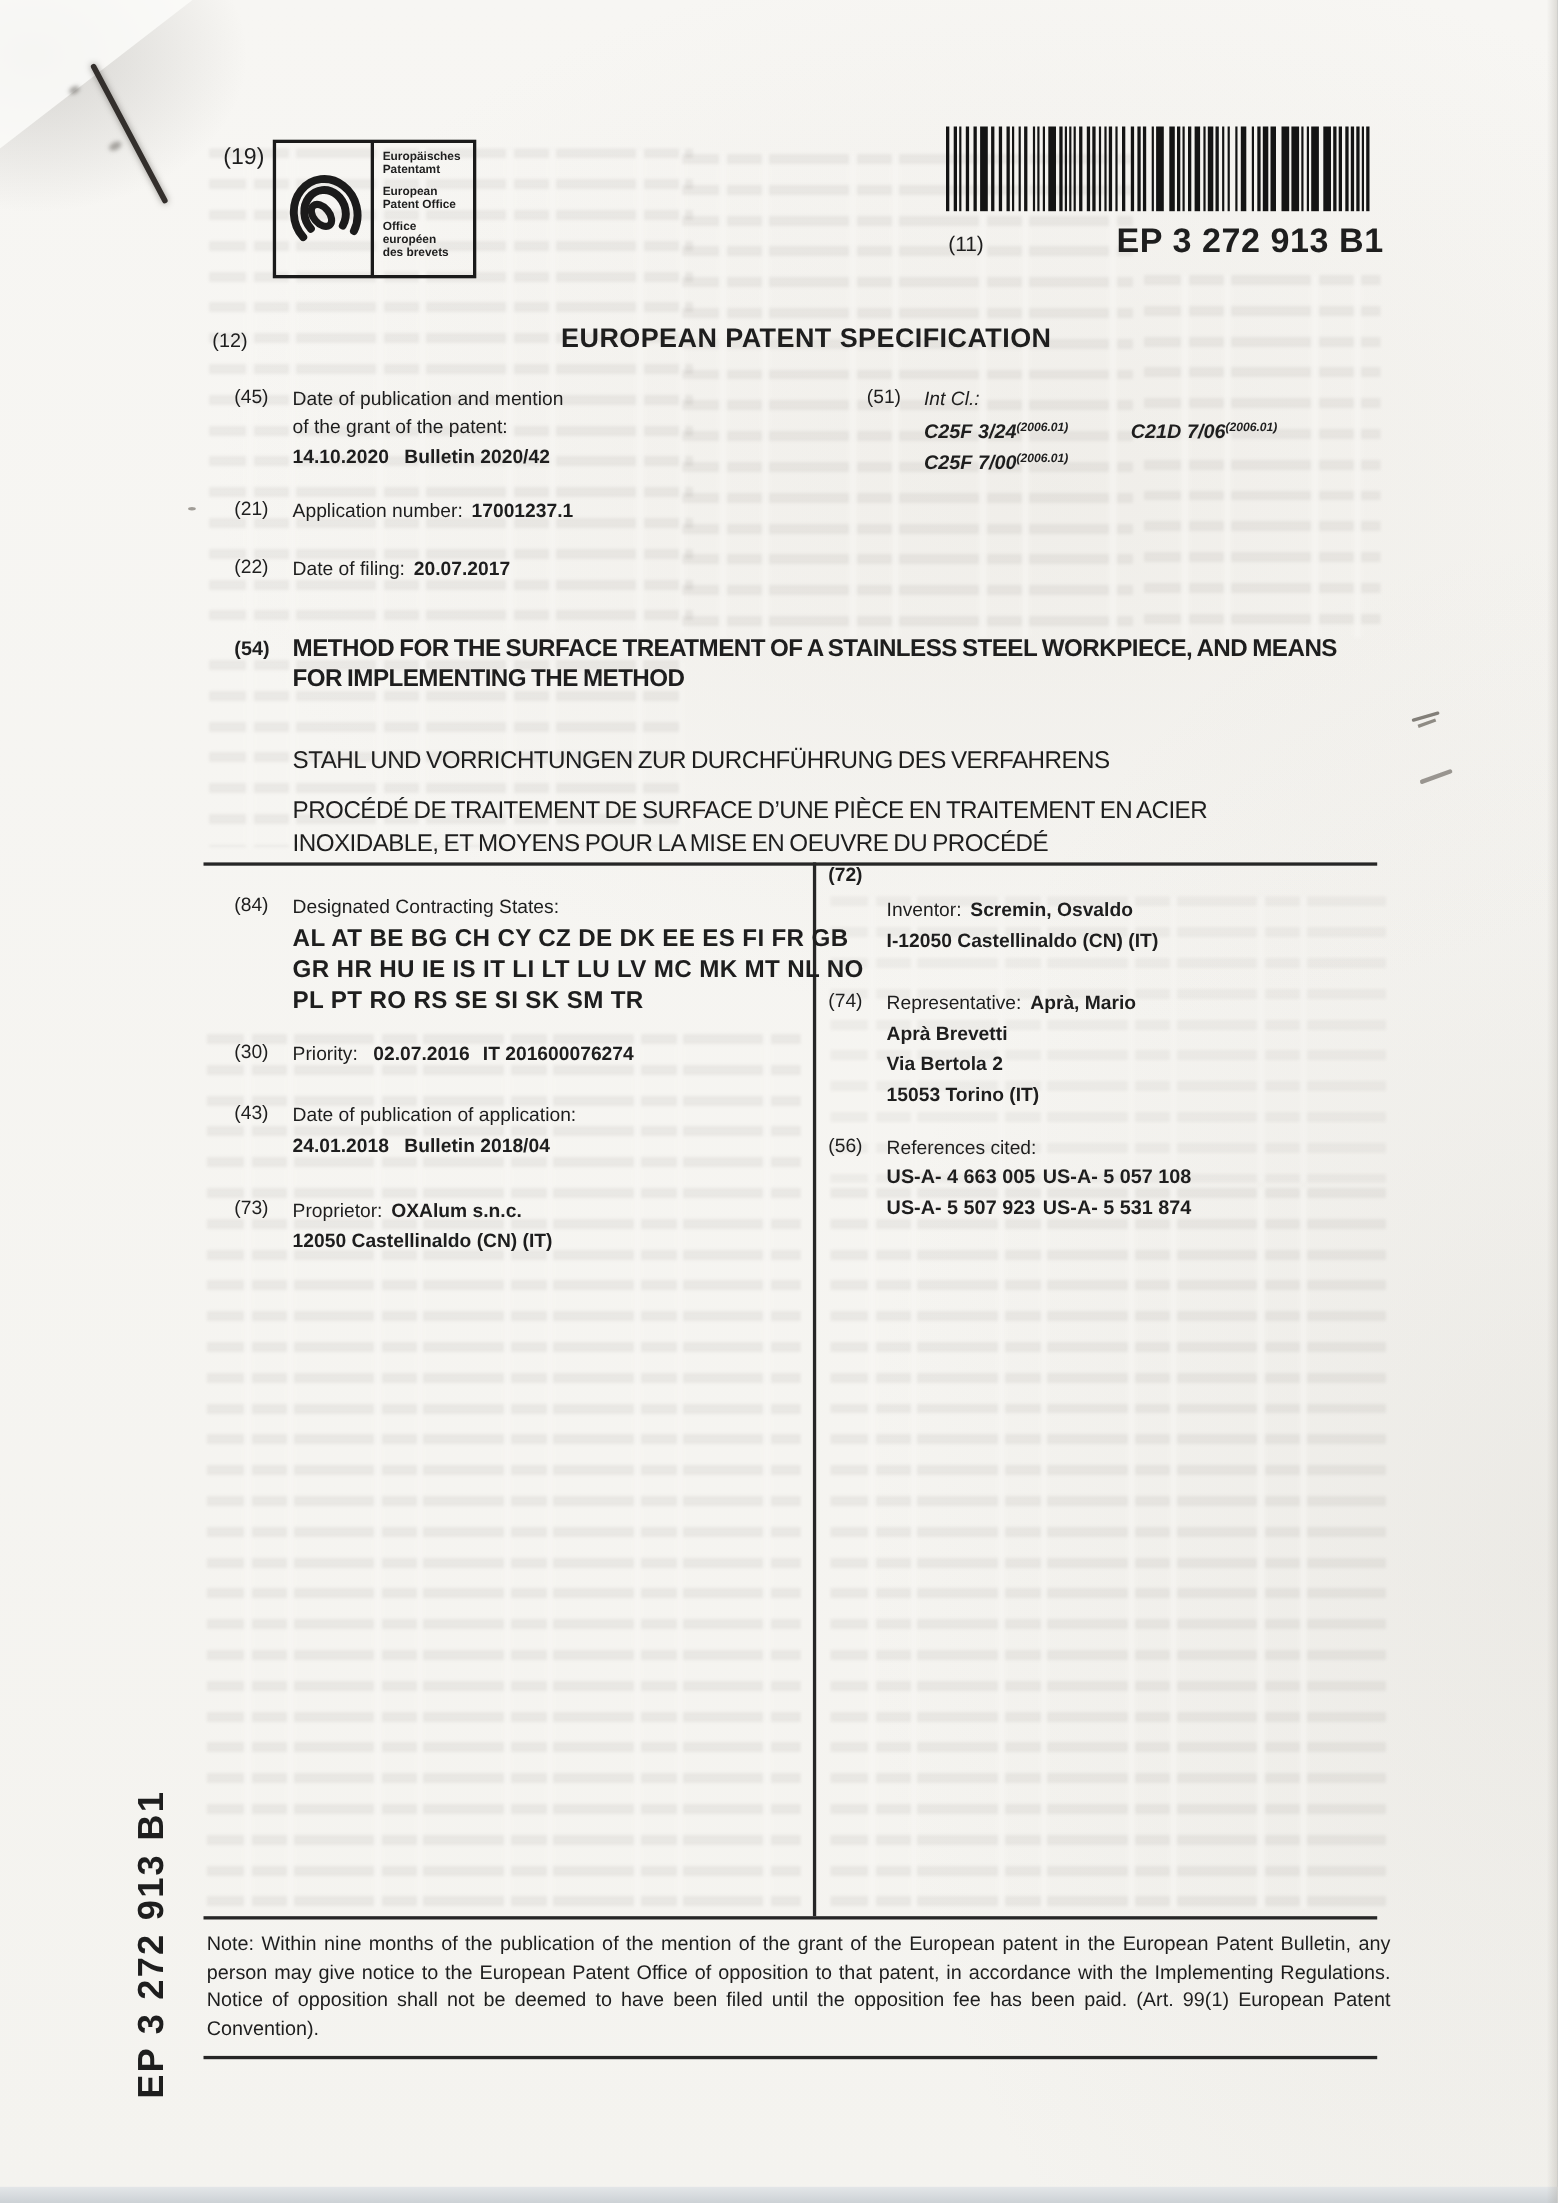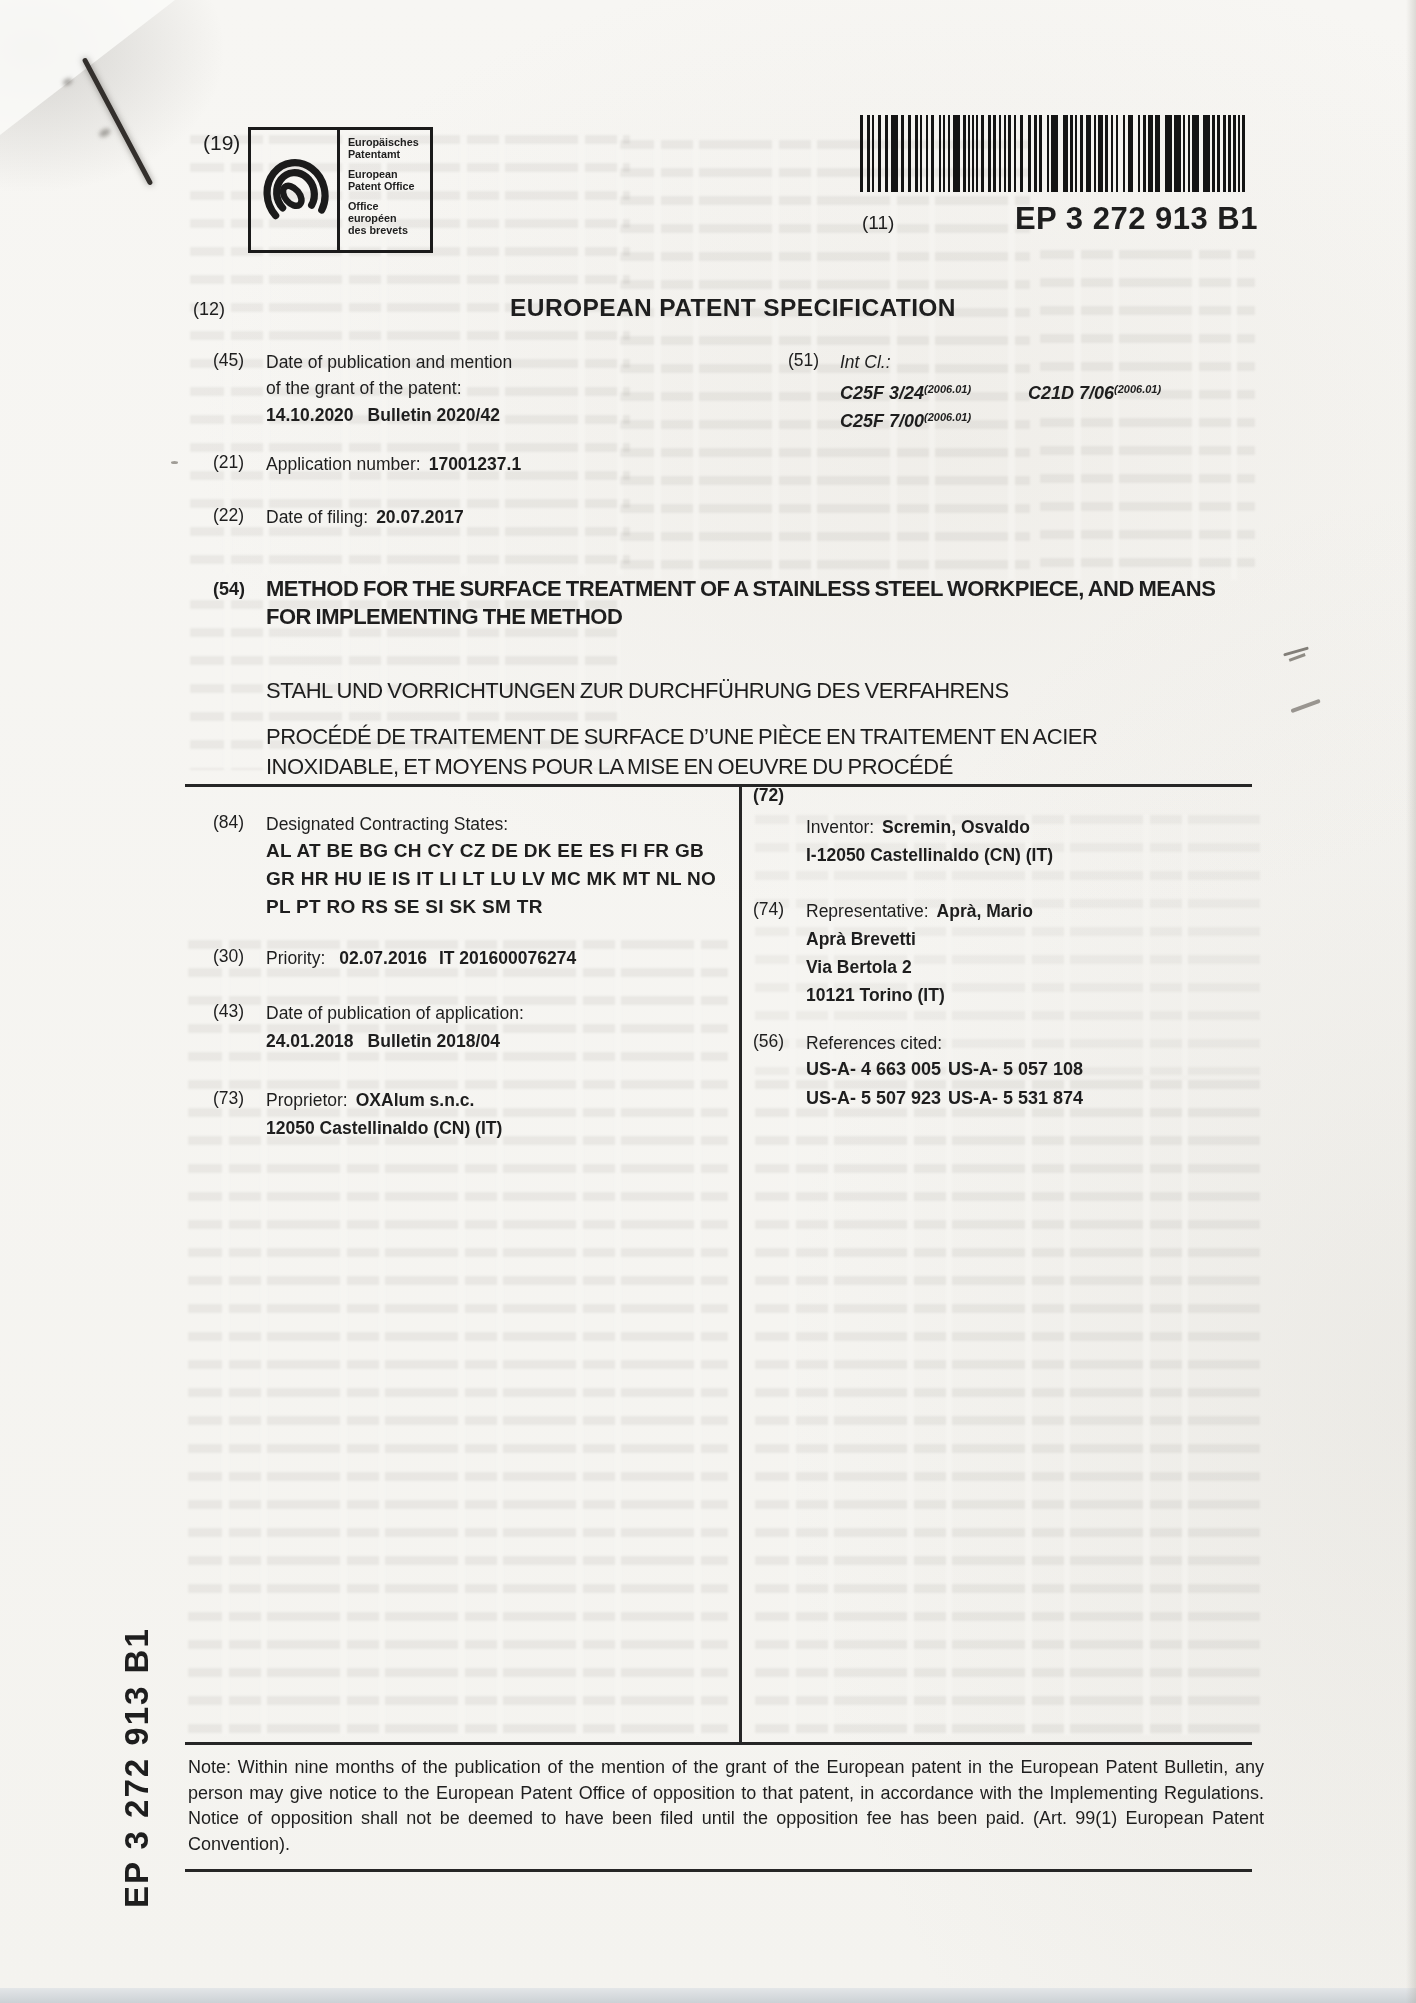--- a/index.html
+++ b/index.html
@@ -45,21 +45,21 @@
   .ipc{font-style:italic;font-weight:bold;font-size:18px;}
   .ipc-sup{font-style:italic;font-weight:bold;font-size:11px;vertical-align:6px;letter-spacing:0;}
   #f51-label{font-style:italic;}
 
   .title-line{position:absolute;left:266px;width:995px;font-size:22px;letter-spacing:-0.5px;word-spacing:-1px;white-space:nowrap;}
   .title-en{font-weight:bold;}
 
   .rule{position:absolute;left:185px;width:1067px;height:3px;background:#262626;}
   #vdivider{position:absolute;left:739px;top:784px;width:2.5px;height:958px;background:#262626;}
 
-  .states-line{position:absolute;left:266px;font-size:19px;font-weight:bold;letter-spacing:0.3px;white-space:nowrap;}
+  .states-line{position:absolute;left:266px;font-size:22px;font-weight:bold;letter-spacing:0.3px;white-space:nowrap;}
   .refs-row{position:absolute;left:806px;font-size:18px;font-weight:bold;white-space:nowrap;}
   .ref-col2{position:absolute;left:142px;}
   .addr{font-weight:bold;}
 
   #note-text{left:188px;top:1755px;width:1076px;font-size:18px;line-height:25.5px;text-align:justify;}
   #vertical-pubnum{left:118px;top:1908px;transform-origin:0 0;transform:rotate(-90deg);width:375px;font-size:33px;font-weight:bold;letter-spacing:2px;white-space:nowrap;}
   #printed-by{left:0;top:1902px;width:1416px;text-align:center;font-size:12.5px;color:#3a3a3a;}
   #bottom-edge{left:0;top:1988px;width:1416px;height:15px;background:linear-gradient(#e3e6e8,#ccd1d5);}
   #right-edge{right:0;top:0;width:10px;height:2003px;background:linear-gradient(to right, rgba(180,176,168,0), rgba(170,166,158,0.35));}
 
@@ -253,21 +253,21 @@
     <span>Inventor:</span><span class="b gap8">Scremin, Osvaldo</span>
   </div>
   <div class="ftext addr" style="left:806px;top:843px;">I-12050 Castellinaldo (CN) (IT)</div>
 
   <div class="fnum" style="left:753px;top:899px;">(74)</div>
   <div class="ftext" style="left:806px;top:899px;">
     <span>Representative:</span><span class="b gap8">Aprà, Mario</span>
   </div>
   <div class="ftext addr" style="left:806px;top:927px;">Aprà Brevetti</div>
   <div class="ftext addr" style="left:806px;top:955px;">Via Bertola 2</div>
-  <div class="ftext addr" style="left:806px;top:983px;">10121 Torino (IT)</div>
+  <div class="ftext addr" style="left:806px;top:983px;">15053 Torino (IT)</div>
 
   <div class="fnum" style="left:753px;top:1031px;">(56)</div>
   <div class="ftext" style="left:806px;top:1031px;">References cited:</div>
   <div class="refs-row" style="top:1059px;">
     <span>US-A- 4 663 005</span>
     <span class="ref-col2">US-A- 5 057 108</span>
   </div>
   <div class="refs-row" style="top:1088px;">
     <span>US-A- 5 507 923</span>
     <span class="ref-col2">US-A- 5 531 874</span>

